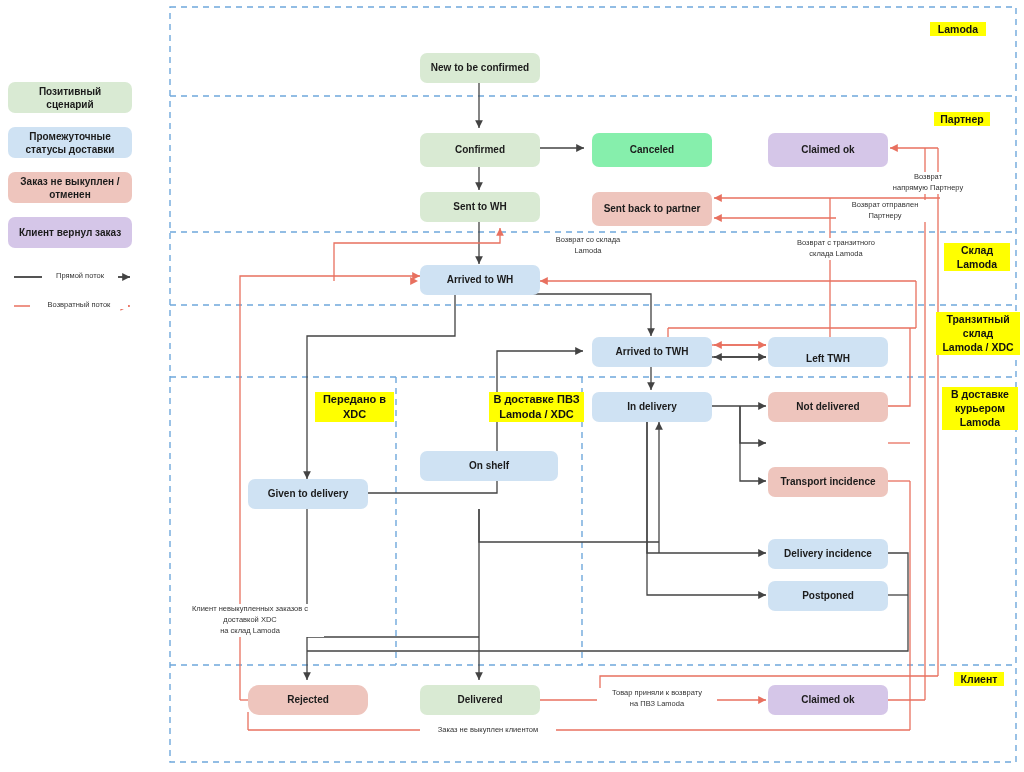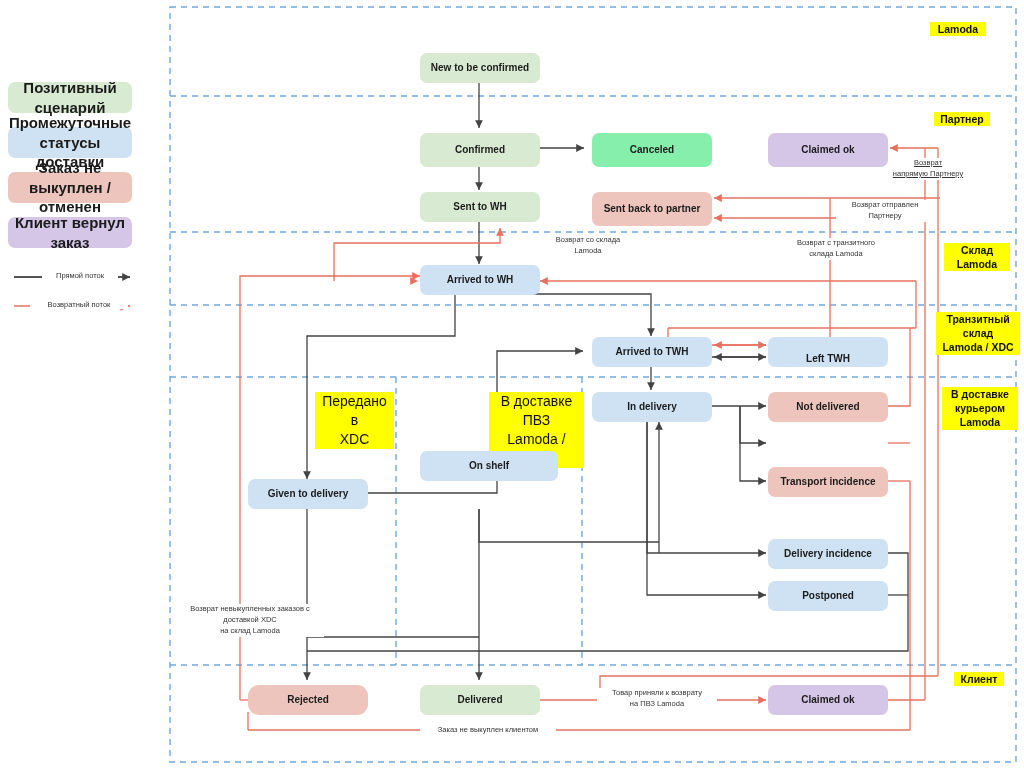--- a/index.html
+++ b/index.html
@@ -19,34 +19,34 @@
     display:flex;align-items:center;justify-content:center;
     text-align:center;
     font-size:10px;font-weight:bold;color:#1b1b1b;
     line-height:1.25;
     box-sizing:border-box;
     padding:2px 4px;
   }
   .legend-box{
     position:absolute;border-radius:7px;
     display:flex;align-items:center;justify-content:center;text-align:center;
-    font-size:15px;font-weight:bold;color:#1b1b1b;line-height:1.3;
+    font-size:10px;font-weight:bold;color:#1b1b1b;line-height:1.3;
     box-sizing:border-box;padding:2px 6px;
   }
   .lane-label{
     position:absolute;
     font-size:10.5px;font-weight:bold;color:#111;
     background:#ffff00;
     text-align:center;line-height:1.35;
     padding:0 2px;
     white-space:pre-line;
   }
   .zone-label{
     position:absolute;
-    font-size:14px;font-weight:normal;color:#111;
+    font-size:11px;font-weight:bold;color:#111;
     background:#ffff00;
     text-align:center;line-height:1.35;
     padding:0 2px;
     white-space:pre-line;
   }
   .edge-label{
     position:absolute;
     font-size:7.5px;color:#333;
     text-align:center;line-height:1.45;
     white-space:pre-line;
@@ -224,29 +224,29 @@
   <div class="lane-label" style="left:942px;top:387px;width:72px;">В доставке
 курьером
 Lamoda</div>
   <div class="lane-label" style="left:954px;top:672px;width:46px;">Клиент</div>
 
   <div class="zone-label" style="left:315px;top:392px;width:75px;">Передано в
 XDC</div>
   <div class="zone-label" style="left:489px;top:392px;width:91px;">В доставке ПВЗ
 Lamoda / XDC</div>
 
-  <div class="edge-label" style="left:876px;top:158px;width:100px;text-decoration:underline;">Возврат
+  <div class="edge-label" style="left:876px;top:172px;width:100px;">Возврат
 напрямую Партнеру</div>
   <div class="edge-label" style="left:836px;top:200px;width:94px;">Возврат отправлен
 Партнеру</div>
   <div class="edge-label" style="left:540px;top:235px;width:92px;">Возврат со склада
 Lamoda</div>
   <div class="edge-label" style="left:778px;top:238px;width:112px;">Возврат с транзитного
 склада Lamoda</div>
-  <div class="edge-label" style="left:176px;top:604px;width:144px;">Возврат невыкупленных заказов с
+  <div class="edge-label" style="left:176px;top:604px;width:144px;">Клиент невыкупленных заказов с
 доставкой XDC
 на склад Lamoda</div>
   <div class="edge-label" style="left:597px;top:688px;width:116px;">Товар приняли к возврату
 на ПВЗ Lamoda</div>
   <div class="edge-label" style="left:420px;top:725px;width:132px;">Заказ не выкуплен клиентом</div>
 
   <div class="node" style="left:420px;top:53px;width:120px;height:30px;background:#d9ead3;">
     <span>New to be confirmed</span>
   </div>
   <div class="node" style="left:420px;top:133px;width:120px;height:34px;background:#d9ead3;">

